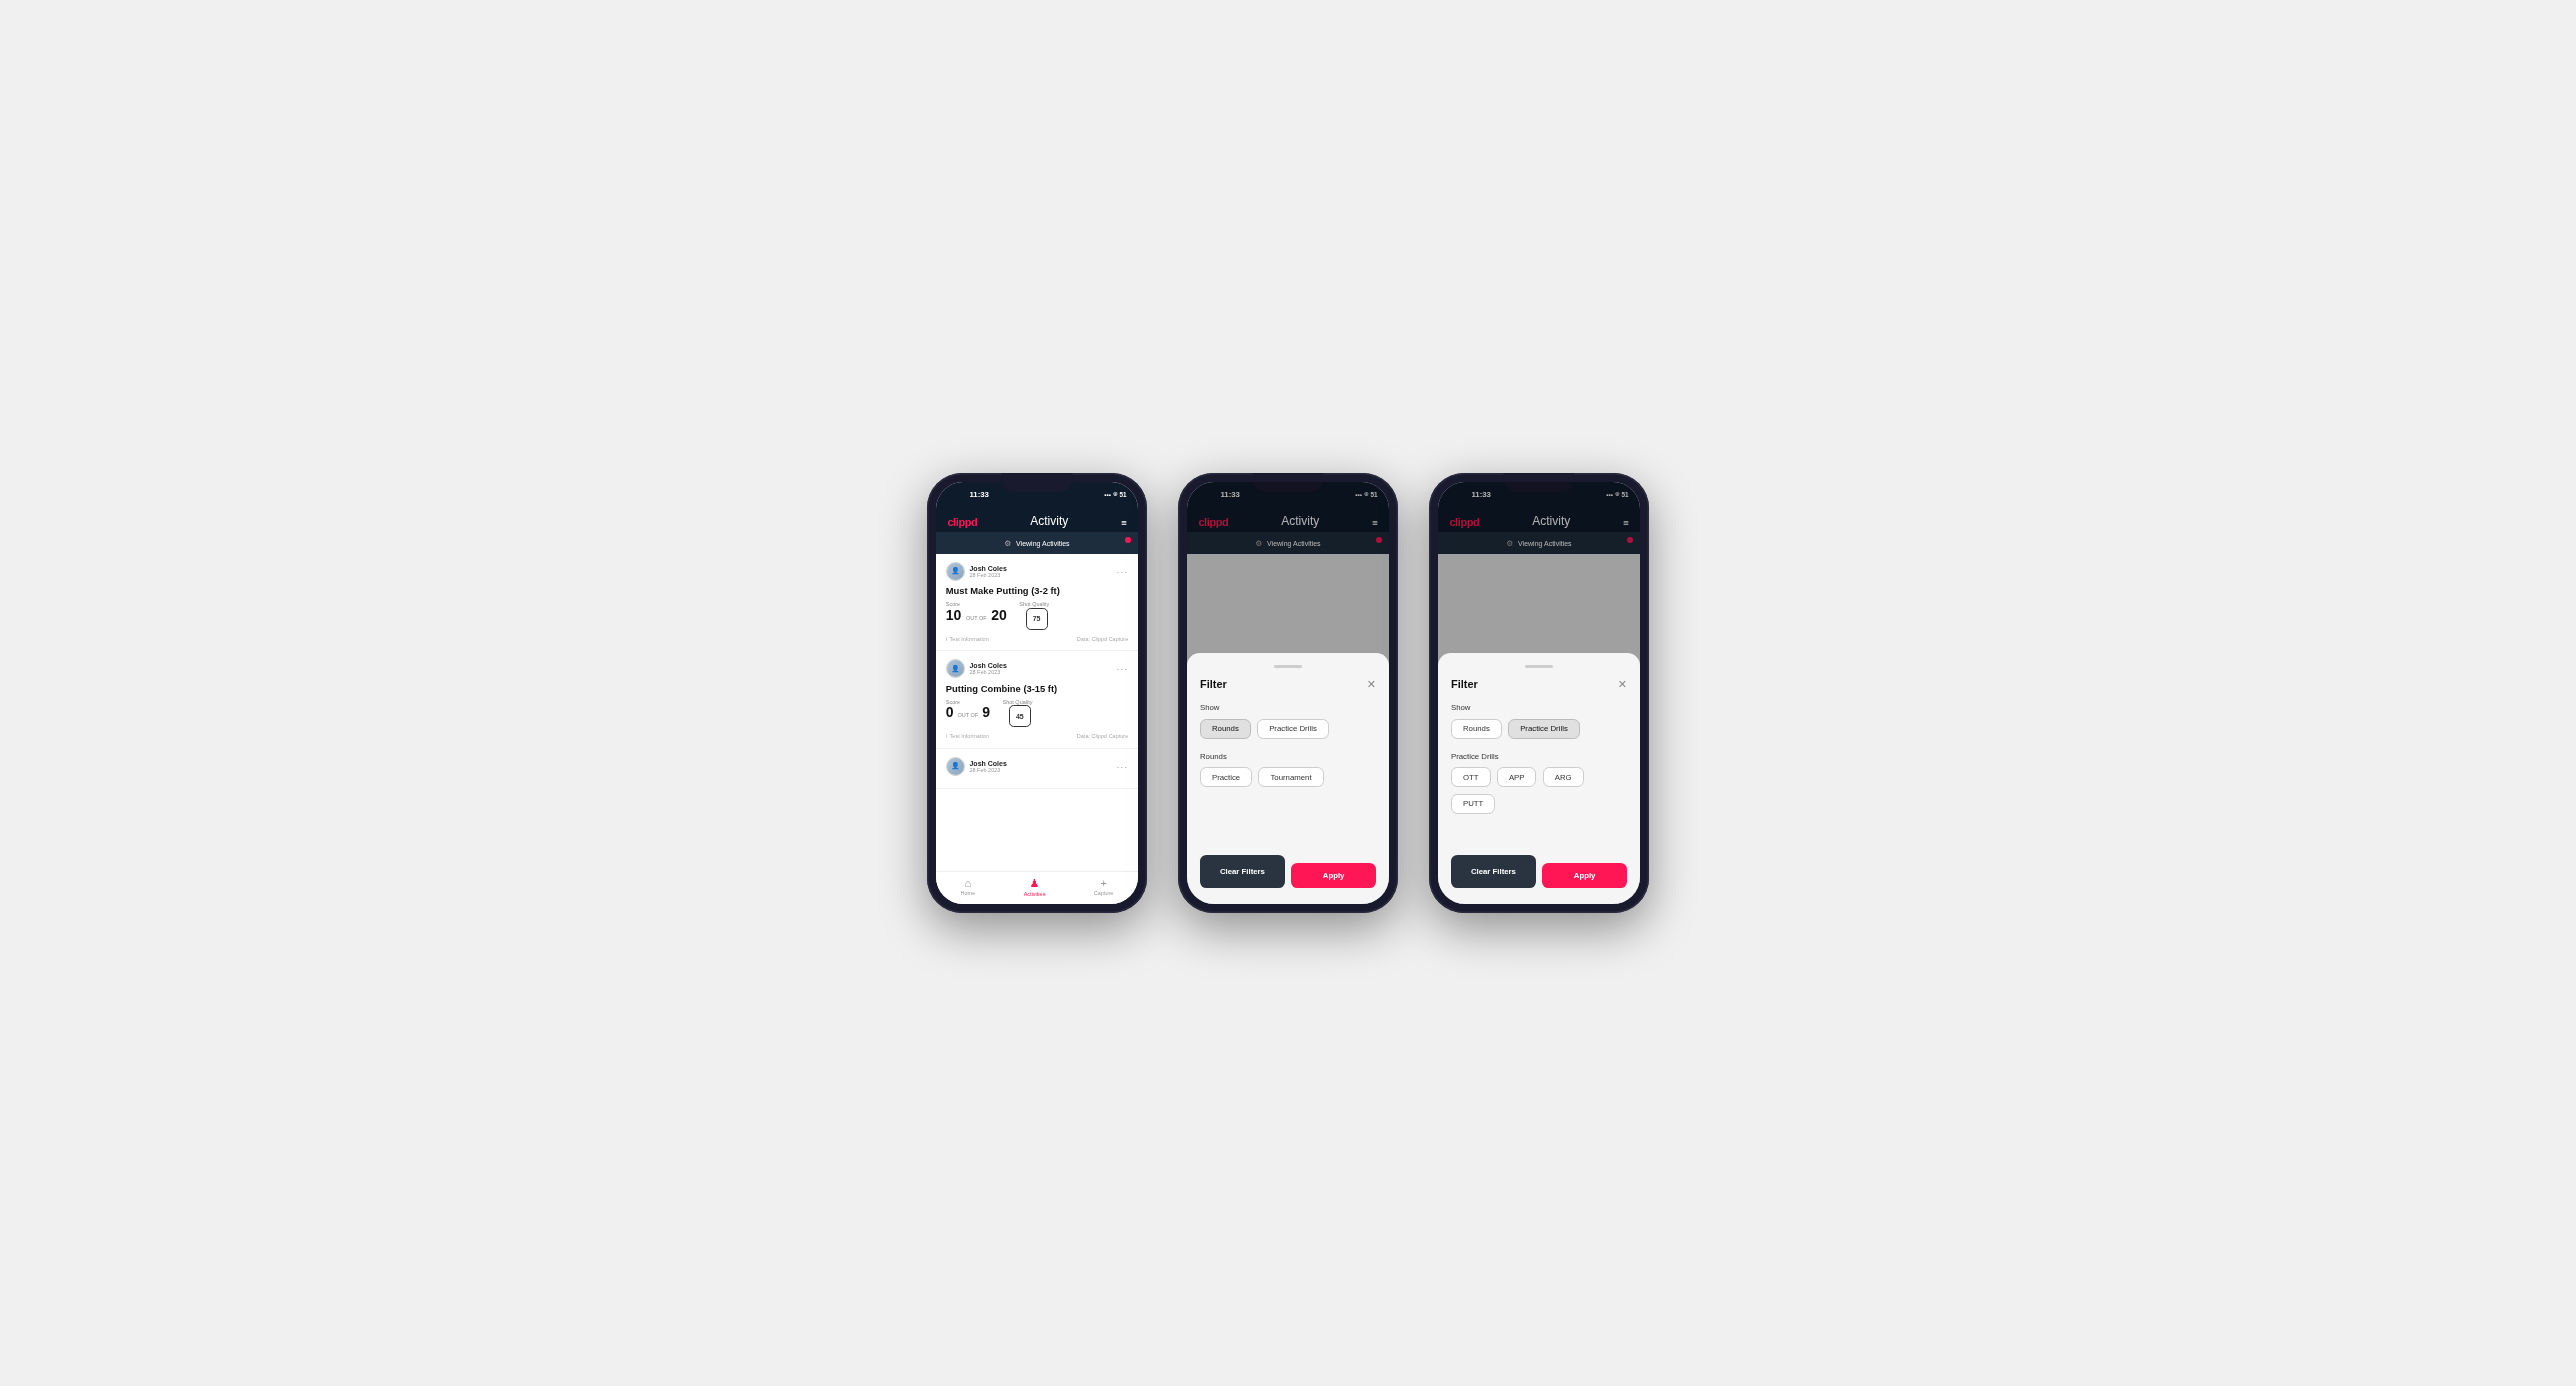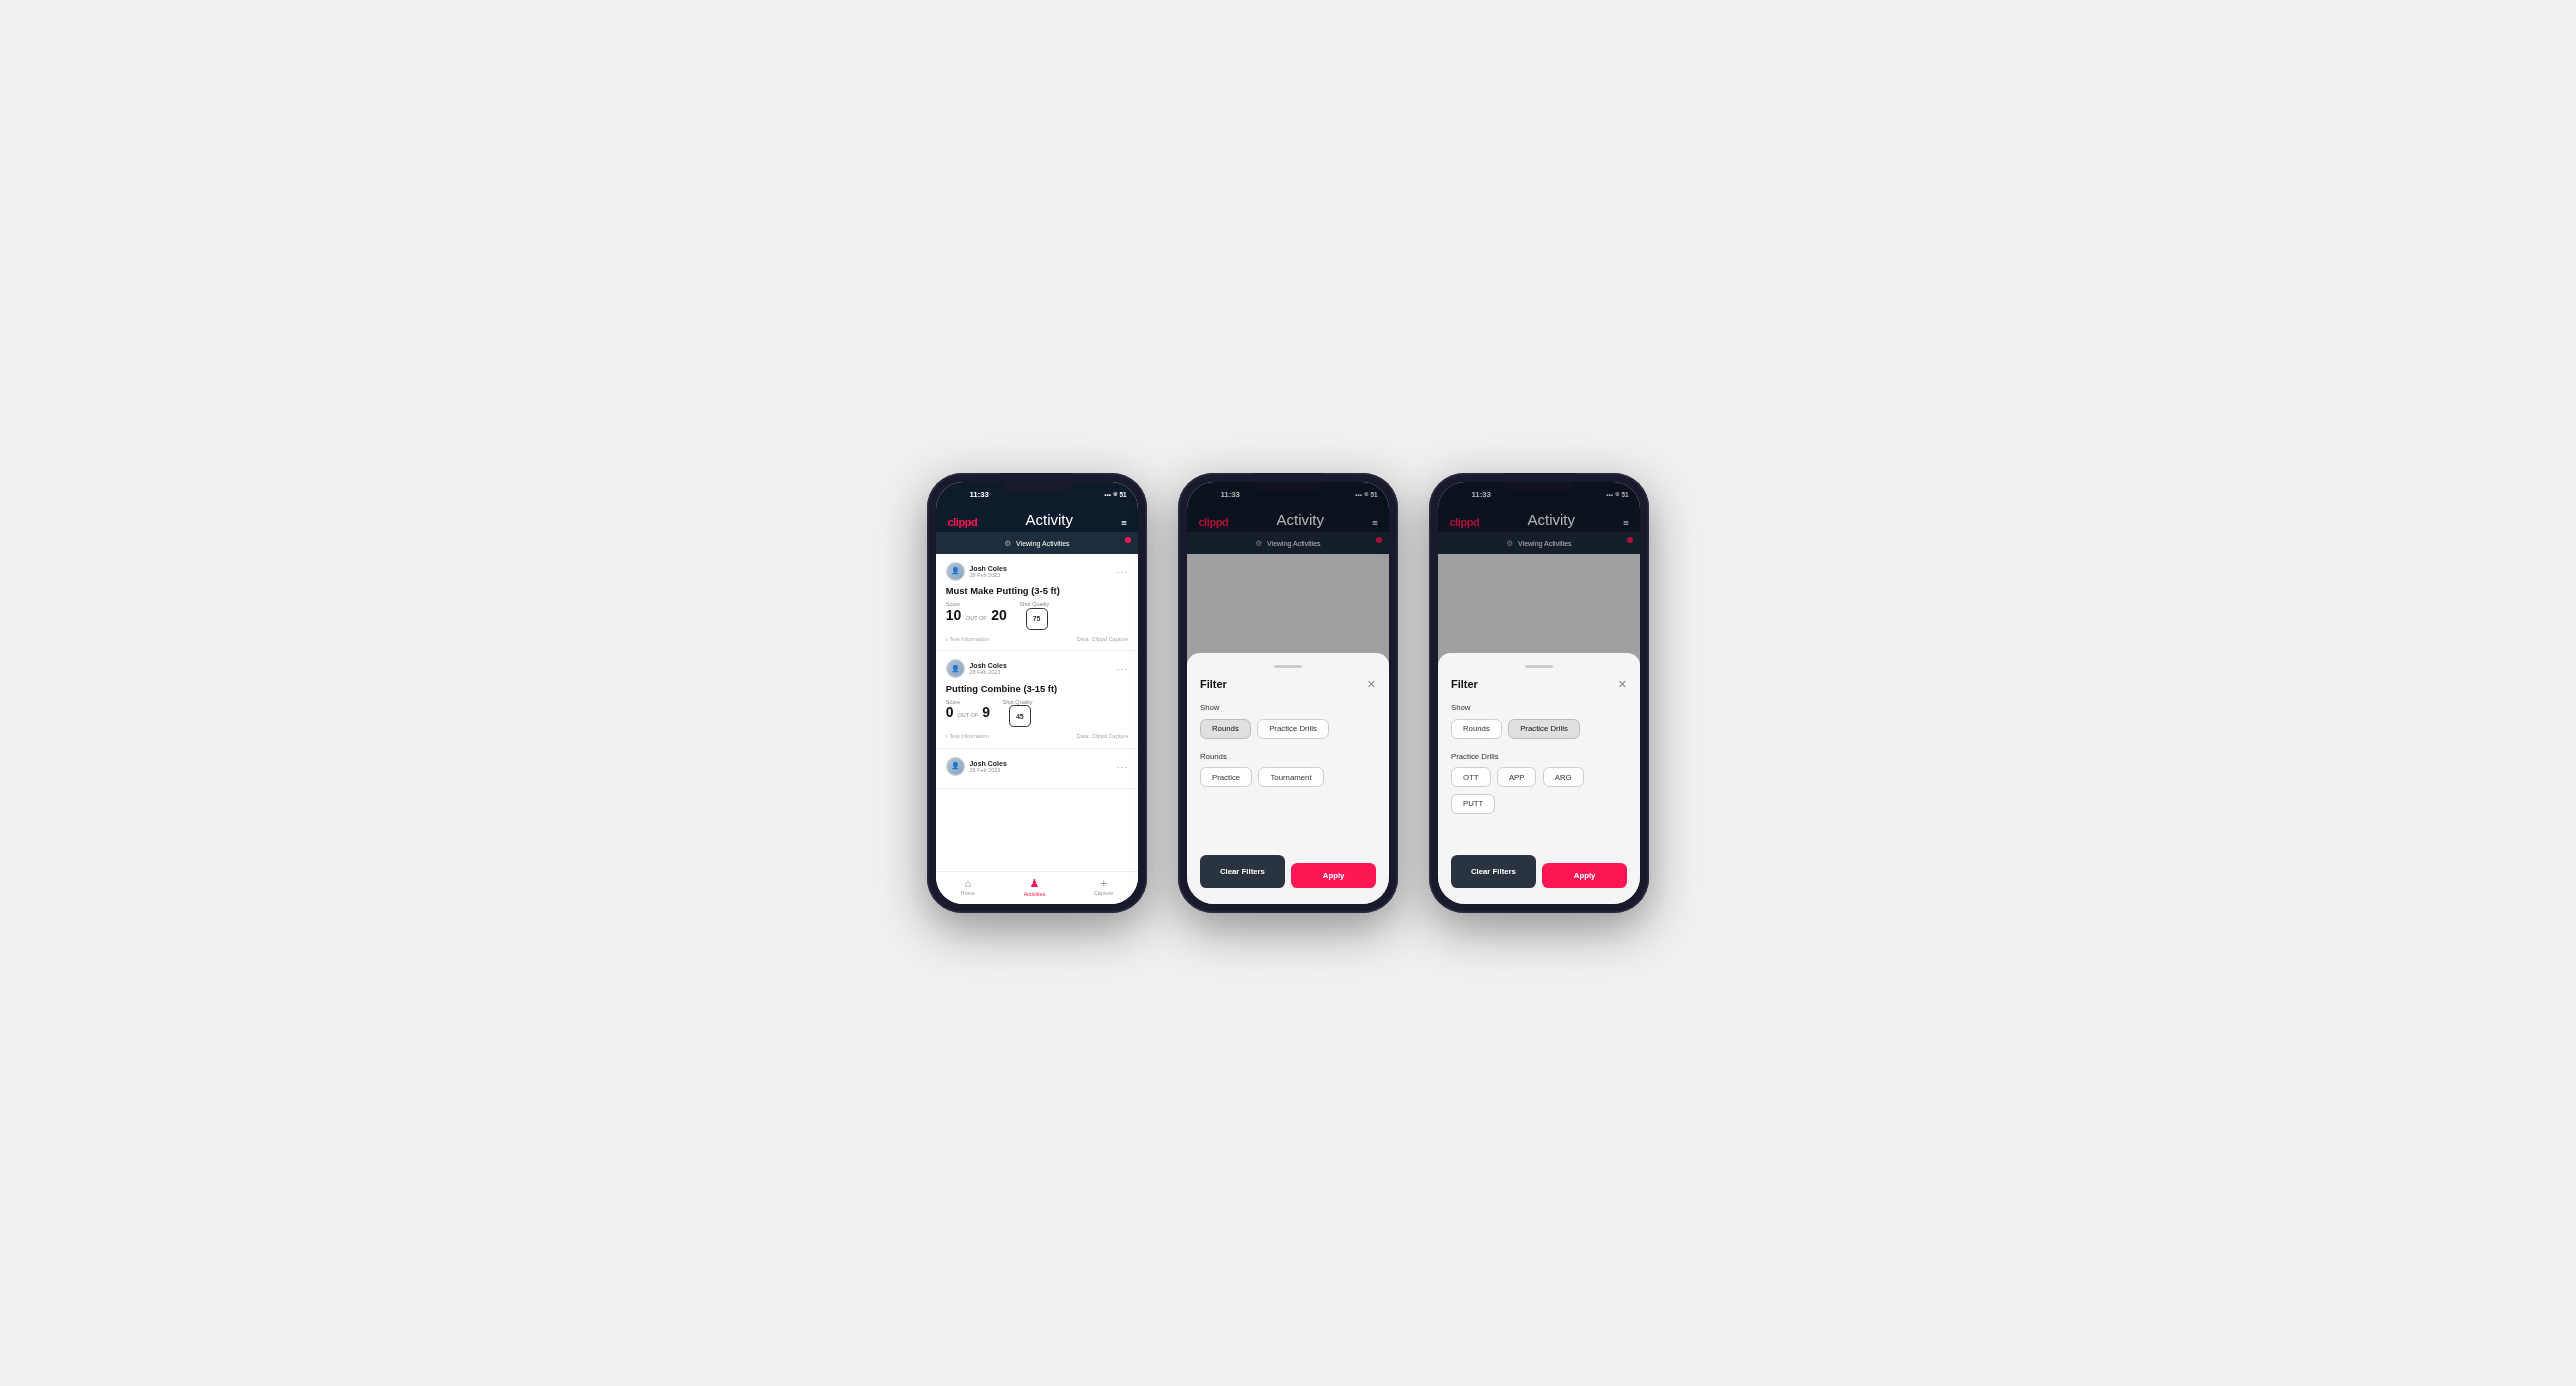--- a/index.html
+++ b/index.html
@@ -77,21 +77,21 @@
       min-height: 28px;
     }
     .logo-text {
       color: #ff1654;
       font-size: 11px;
       font-weight: 800;
       letter-spacing: -0.4px;
     }
     .header-title {
       color: #fff;
-      font-size: 15px;
+      font-size: 12px;
       font-weight: 500;
     }
     .menu-icon {
       color: #fff;
       font-size: 9.4px;
     }
 
     
     .viewing-bar {
       background: #1e2d3d;
@@ -400,21 +400,21 @@
               <div class="avatar">
                 <div class="avatar-inner">👤</div>
               </div>
               <div>
                 <div class="user-name">Josh Coles</div>
                 <div class="user-date">28 Feb 2023</div>
               </div>
             </div>
             <span class="more-dots">···</span>
           </div>
-          <div class="activity-title">Must Make Putting (3-5 ft)</div>
+          <div class="activity-title">Must Make Putting (3-2 ft)</div>
           <div class="stats-row">
             <div class="stat-group">
               <div class="stat-label">Score</div>
               <div style="display:flex;align-items:baseline;gap:3px;">
                 <span class="stat-value">10</span>
                 <span class="out-of">OUT OF</span>
                 <span class="stat-value">20</span>
               </div>
             </div>
             <div class="stat-group" style="margin-left:9.4px;">

